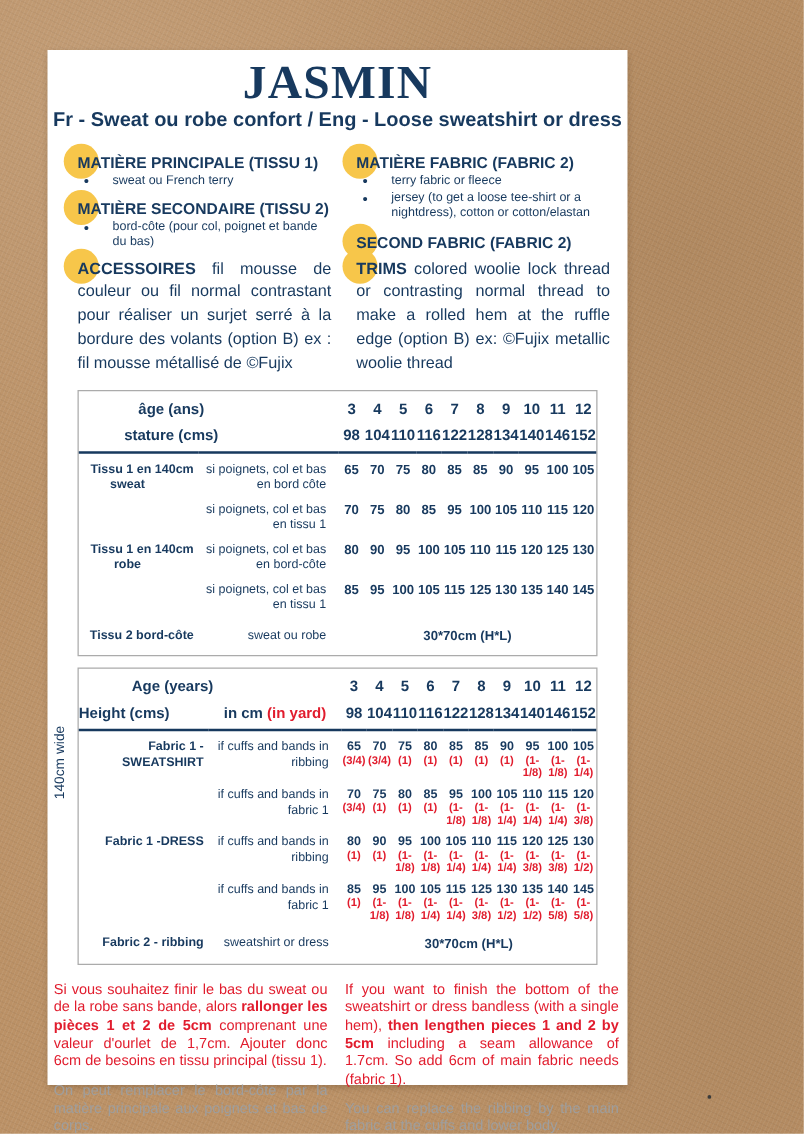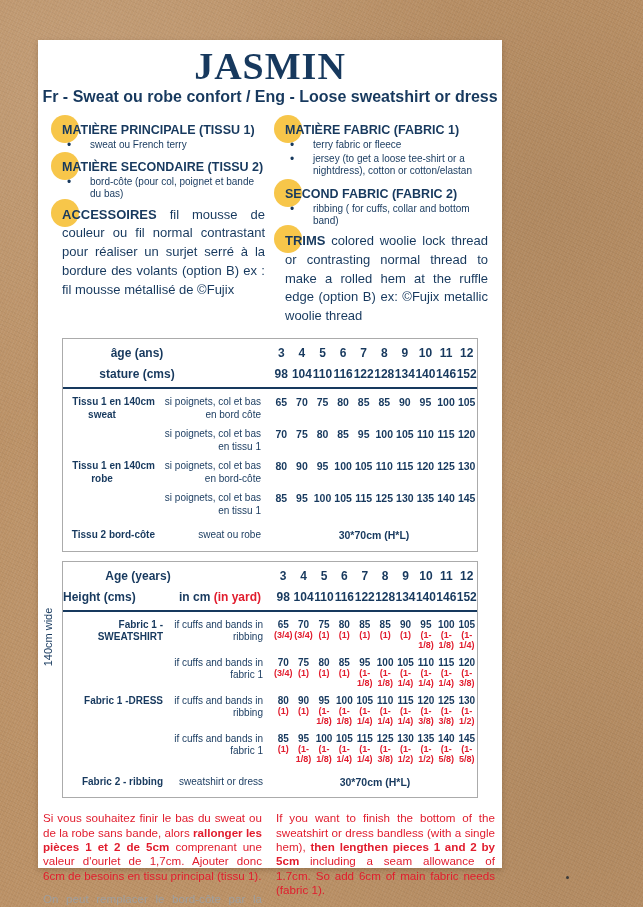--- a/index.html
+++ b/index.html
@@ -103,33 +103,30 @@
         <li>bord-côte (pour col, poignet et bande du bas)</li>
       </ul>
       <p class="trims-p">
         <span class="dot-bg"></span>
         <span class="trims-label">ACCESSOIRES</span><span class="trims-txt"> fil mousse de couleur ou fil normal contrastant pour réaliser un surjet serré à la bordure des volants (option B) ex : fil mousse métallisé de ©Fujix</span>
       </p>
     </div>
     <div class="mat-col">
       <div class="sec-head">
         <span class="dot-bg"></span>
-        <span class="txt">MATIÈRE FABRIC (FABRIC 1)</span>
+        <span class="txt">MATIÈRE FABRIC (FABRIC 2)</span>
       </div>
       <ul class="bullets">
         <li>terry fabric or fleece</li>
         <li>jersey (to get a loose tee-shirt or a nightdress), cotton or cotton/elastan</li>
       </ul>
       <div class="sec-head">
         <span class="dot-bg"></span>
         <span class="txt">SECOND FABRIC (FABRIC 2)</span>
       </div>
-      <ul class="bullets">
-        <li>ribbing ( for cuffs, collar and bottom band)</li>
-      </ul>
       <p class="trims-p">
         <span class="dot-bg"></span>
         <span class="trims-label">TRIMS</span><span class="trims-txt"> colored woolie lock thread or contrasting normal thread to make a rolled hem at the ruffle edge (option B) ex: ©Fujix metallic woolie thread</span>
       </p>
     </div>
   </div>
 
   <div class="tbox">
     <table>
       <colgroup>

